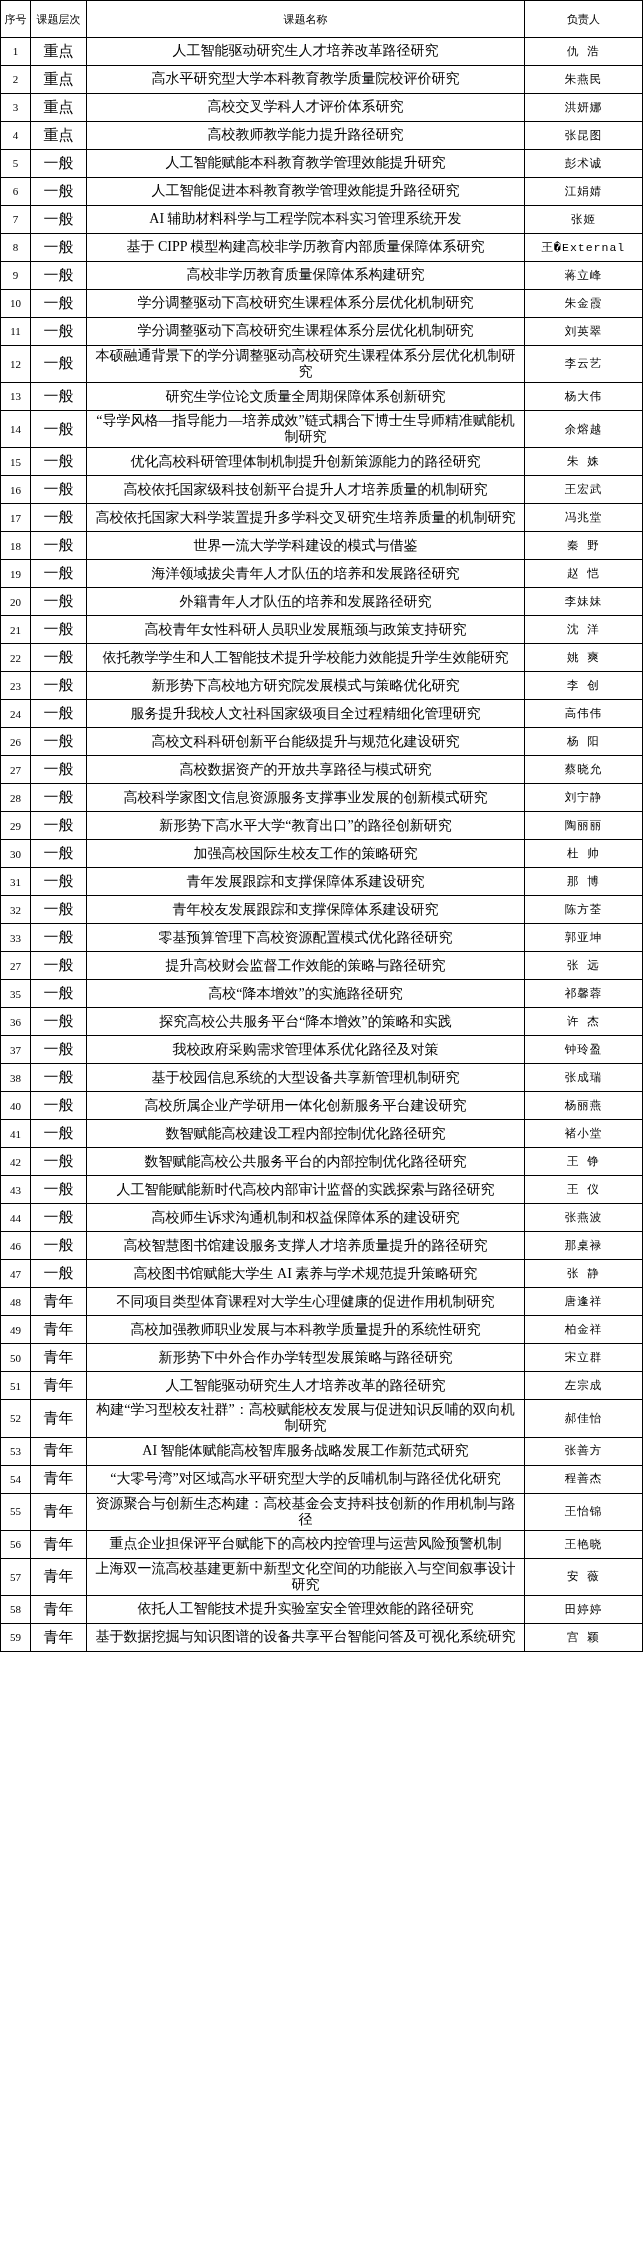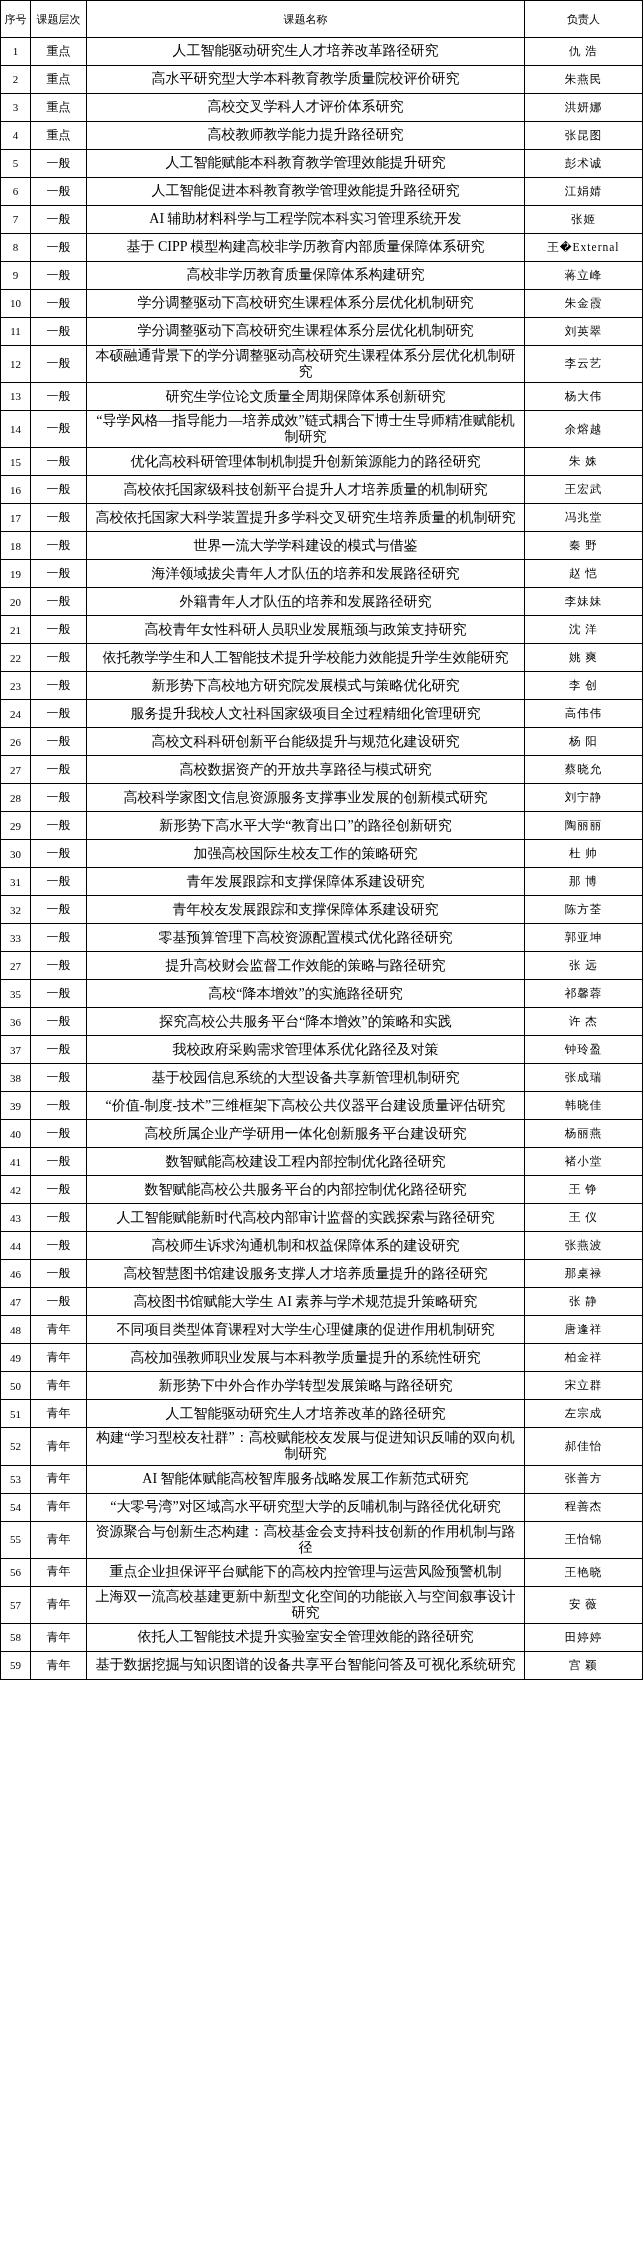--- a/index.html
+++ b/index.html
@@ -36,31 +36,32 @@
     height: 34px;
   }
   col.c-seq { width: 30px; }
   col.c-level { width: 56px; }
   col.c-title { width: 437px; }
   col.c-person { width: 118px; }
   tbody td.seq {
     font-size: 11px;
   }
   tbody td.level {
-    font-size: 12px;
+    font-size: 15px;
     margin-top: 40px;
   }
   tbody td.title {
     font-size: 14px;
     padding: 2px 4px;
     letter-spacing: 0px;
   }
   tbody td.person {
     font-size: 11.5px;
     letter-spacing: 1px;
+    font-family: Liberation Mono, monospace;
   }
   tbody tr {
     height: 28px;
   }
 </style>
 </head>
 <body>
 
 <div id="table-wrap">
   <table class="project-table">
@@ -295,26 +296,20 @@
           <td class="title">我校政府采购需求管理体系优化路径及对策</td>
           <td class="person">钟玲盈</td>
         </tr>
         <tr>
           <td class="seq">38</td>
           <td class="level">一般</td>
           <td class="title">基于校园信息系统的大型设备共享新管理机制研究</td>
           <td class="person">张成瑞</td>
         </tr>
         <tr>
-          <td class="seq">39</td>
-          <td class="level">一般</td>
-          <td class="title">“价值-制度-技术”三维框架下高校公共仪器平台建设质量评估研究</td>
-          <td class="person">韩晓佳</td>
-        </tr>
-        <tr>
           <td class="seq">40</td>
           <td class="level">一般</td>
           <td class="title">高校所属企业产学研用一体化创新服务平台建设研究</td>
           <td class="person">杨丽燕</td>
         </tr>
         <tr>
           <td class="seq">41</td>
           <td class="level">一般</td>
           <td class="title">数智赋能高校建设工程内部控制优化路径研究</td>
           <td class="person">褚小堂</td>

